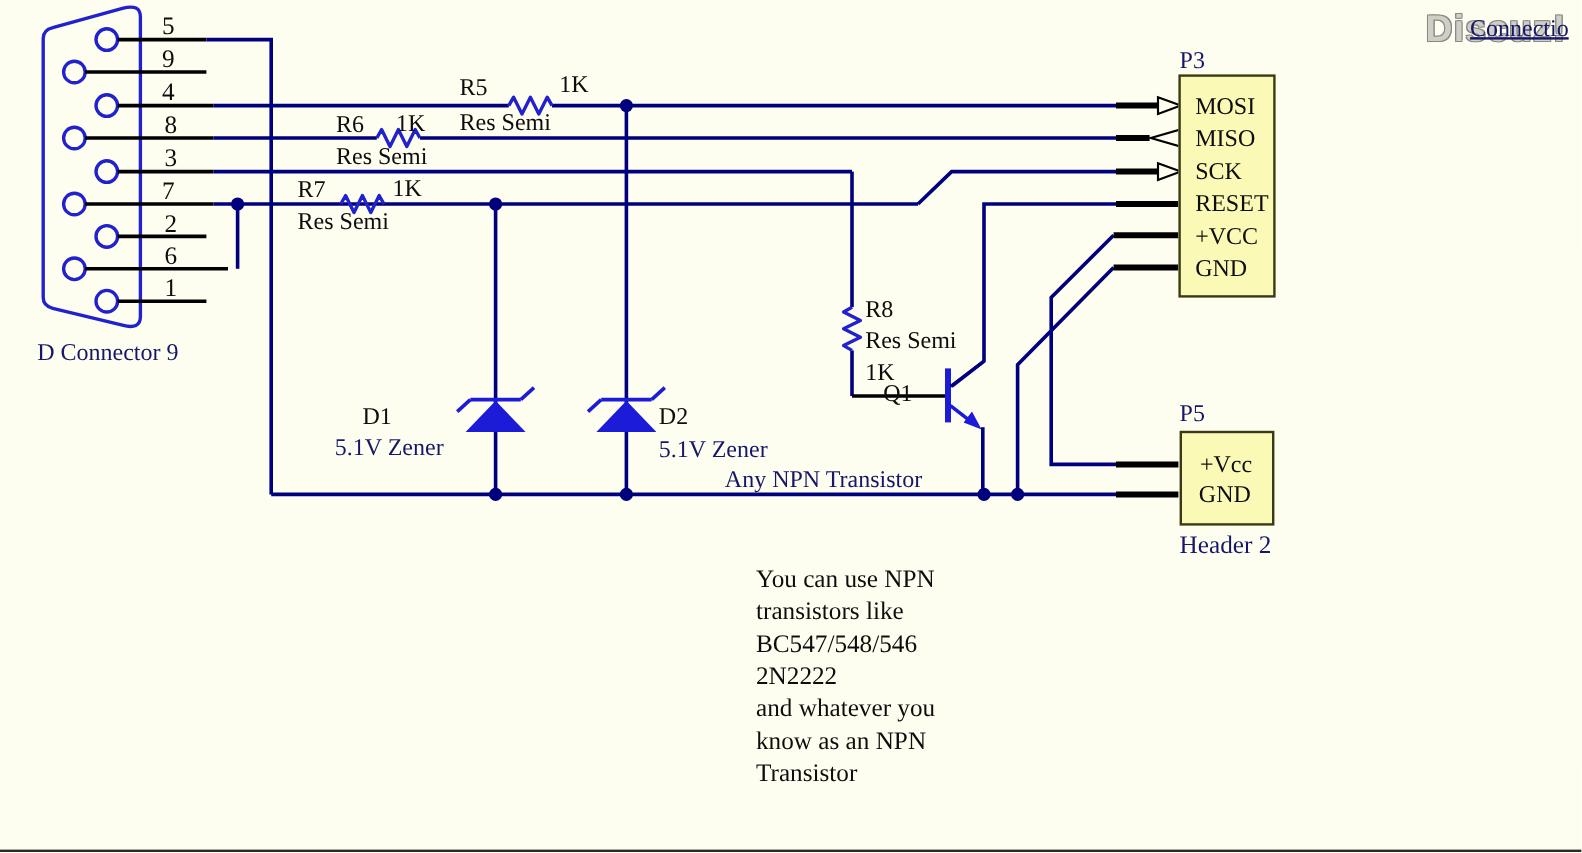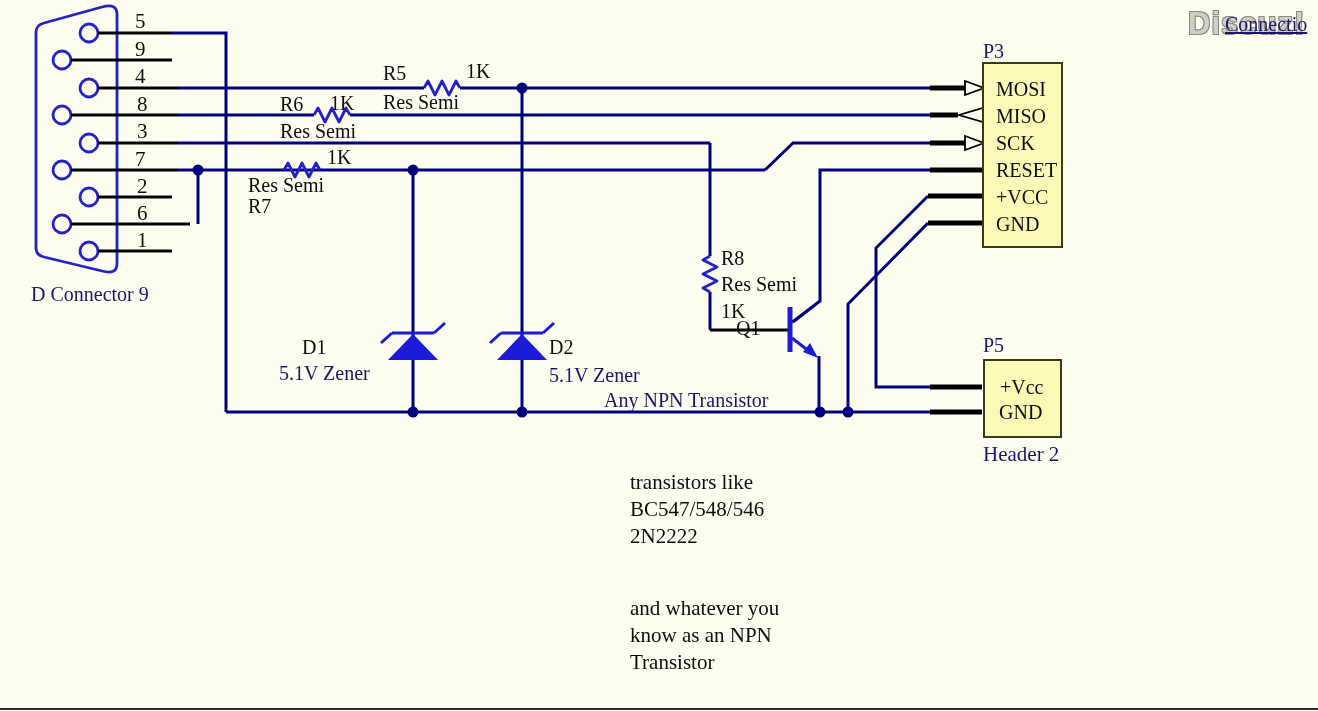--- a/index.html
+++ b/index.html
@@ -169,21 +169,21 @@
   <div class="lbl nvy" style="left:31px; top:283px;">D Connector 9</div>
 
   <div class="lbl blk" style="left:383px; top:62px;">R5</div>
   <div class="lbl blk" style="left:466px; top:60px;">1K</div>
   <div class="lbl blk" style="left:383px; top:91px;">Res Semi</div>
 
   <div class="lbl blk" style="left:280px; top:93px;">R6</div>
   <div class="lbl blk" style="left:330px; top:92px;">1K</div>
   <div class="lbl blk" style="left:280px; top:120px;">Res Semi</div>
 
-  <div class="lbl blk" style="left:248px; top:147px;margin-top:48px;">R7</div>
+  <div class="lbl blk" style="left:248px; top:147px;">R7</div>
   <div class="lbl blk" style="left:327px; top:146px;">1K</div>
   <div class="lbl blk" style="left:248px; top:174px;">Res Semi</div>
 
   <div class="lbl blk" style="left:721px; top:247px;">R8</div>
   <div class="lbl blk" style="left:721px; top:273px;">Res Semi</div>
   <div class="lbl blk" style="left:721px; top:300px;">1K</div>
 
   <div class="lbl blk" style="left:302px; top:336px;">D1</div>
   <div class="lbl nvy" style="left:279px; top:362px;">5.1V Zener</div>
   <div class="lbl blk" style="left:549px; top:336px;">D2</div>
@@ -199,24 +199,25 @@
   <div class="lbl blk" style="left:996px; top:159px;">RESET</div>
   <div class="lbl blk" style="left:996px; top:186px;">+VCC</div>
   <div class="lbl blk" style="left:996px; top:213px;">GND</div>
 
   <div class="lbl nvy" style="left:983px; top:334px;">P5</div>
   <div class="lbl blk" style="left:1000px; top:376px;">+Vcc</div>
   <div class="lbl blk" style="left:999px; top:401px;">GND</div>
   <div class="lbl nvy cap" style="left:983px; top:443px;">Header 2</div>
 
   <div id="note-block" style="position:absolute; left:630px; top:469px;">
+    <div class="lbl blk noteline" style="position:static;">You can use NPN</div>
     <div class="lbl blk noteline" style="position:static;">transistors like</div>
     <div class="lbl blk noteline" style="position:static;">BC547/548/546</div>
     <div class="lbl blk noteline" style="position:static;">2N2222</div>
-    <div class="lbl blk noteline" style="position:static;margin-top:45px;">and whatever you</div>
+    <div class="lbl blk noteline" style="position:static;">and whatever you</div>
     <div class="lbl blk noteline" style="position:static;">know as an NPN</div>
     <div class="lbl blk noteline" style="position:static;">Transistor</div>
   </div>
 
   <div id="watermark-brand">Discuz!</div>
   <div id="watermark-overlap" class="lbl nvy">Connectio</div>
 
   <div id="bottom-border"></div>
 </div>
 

